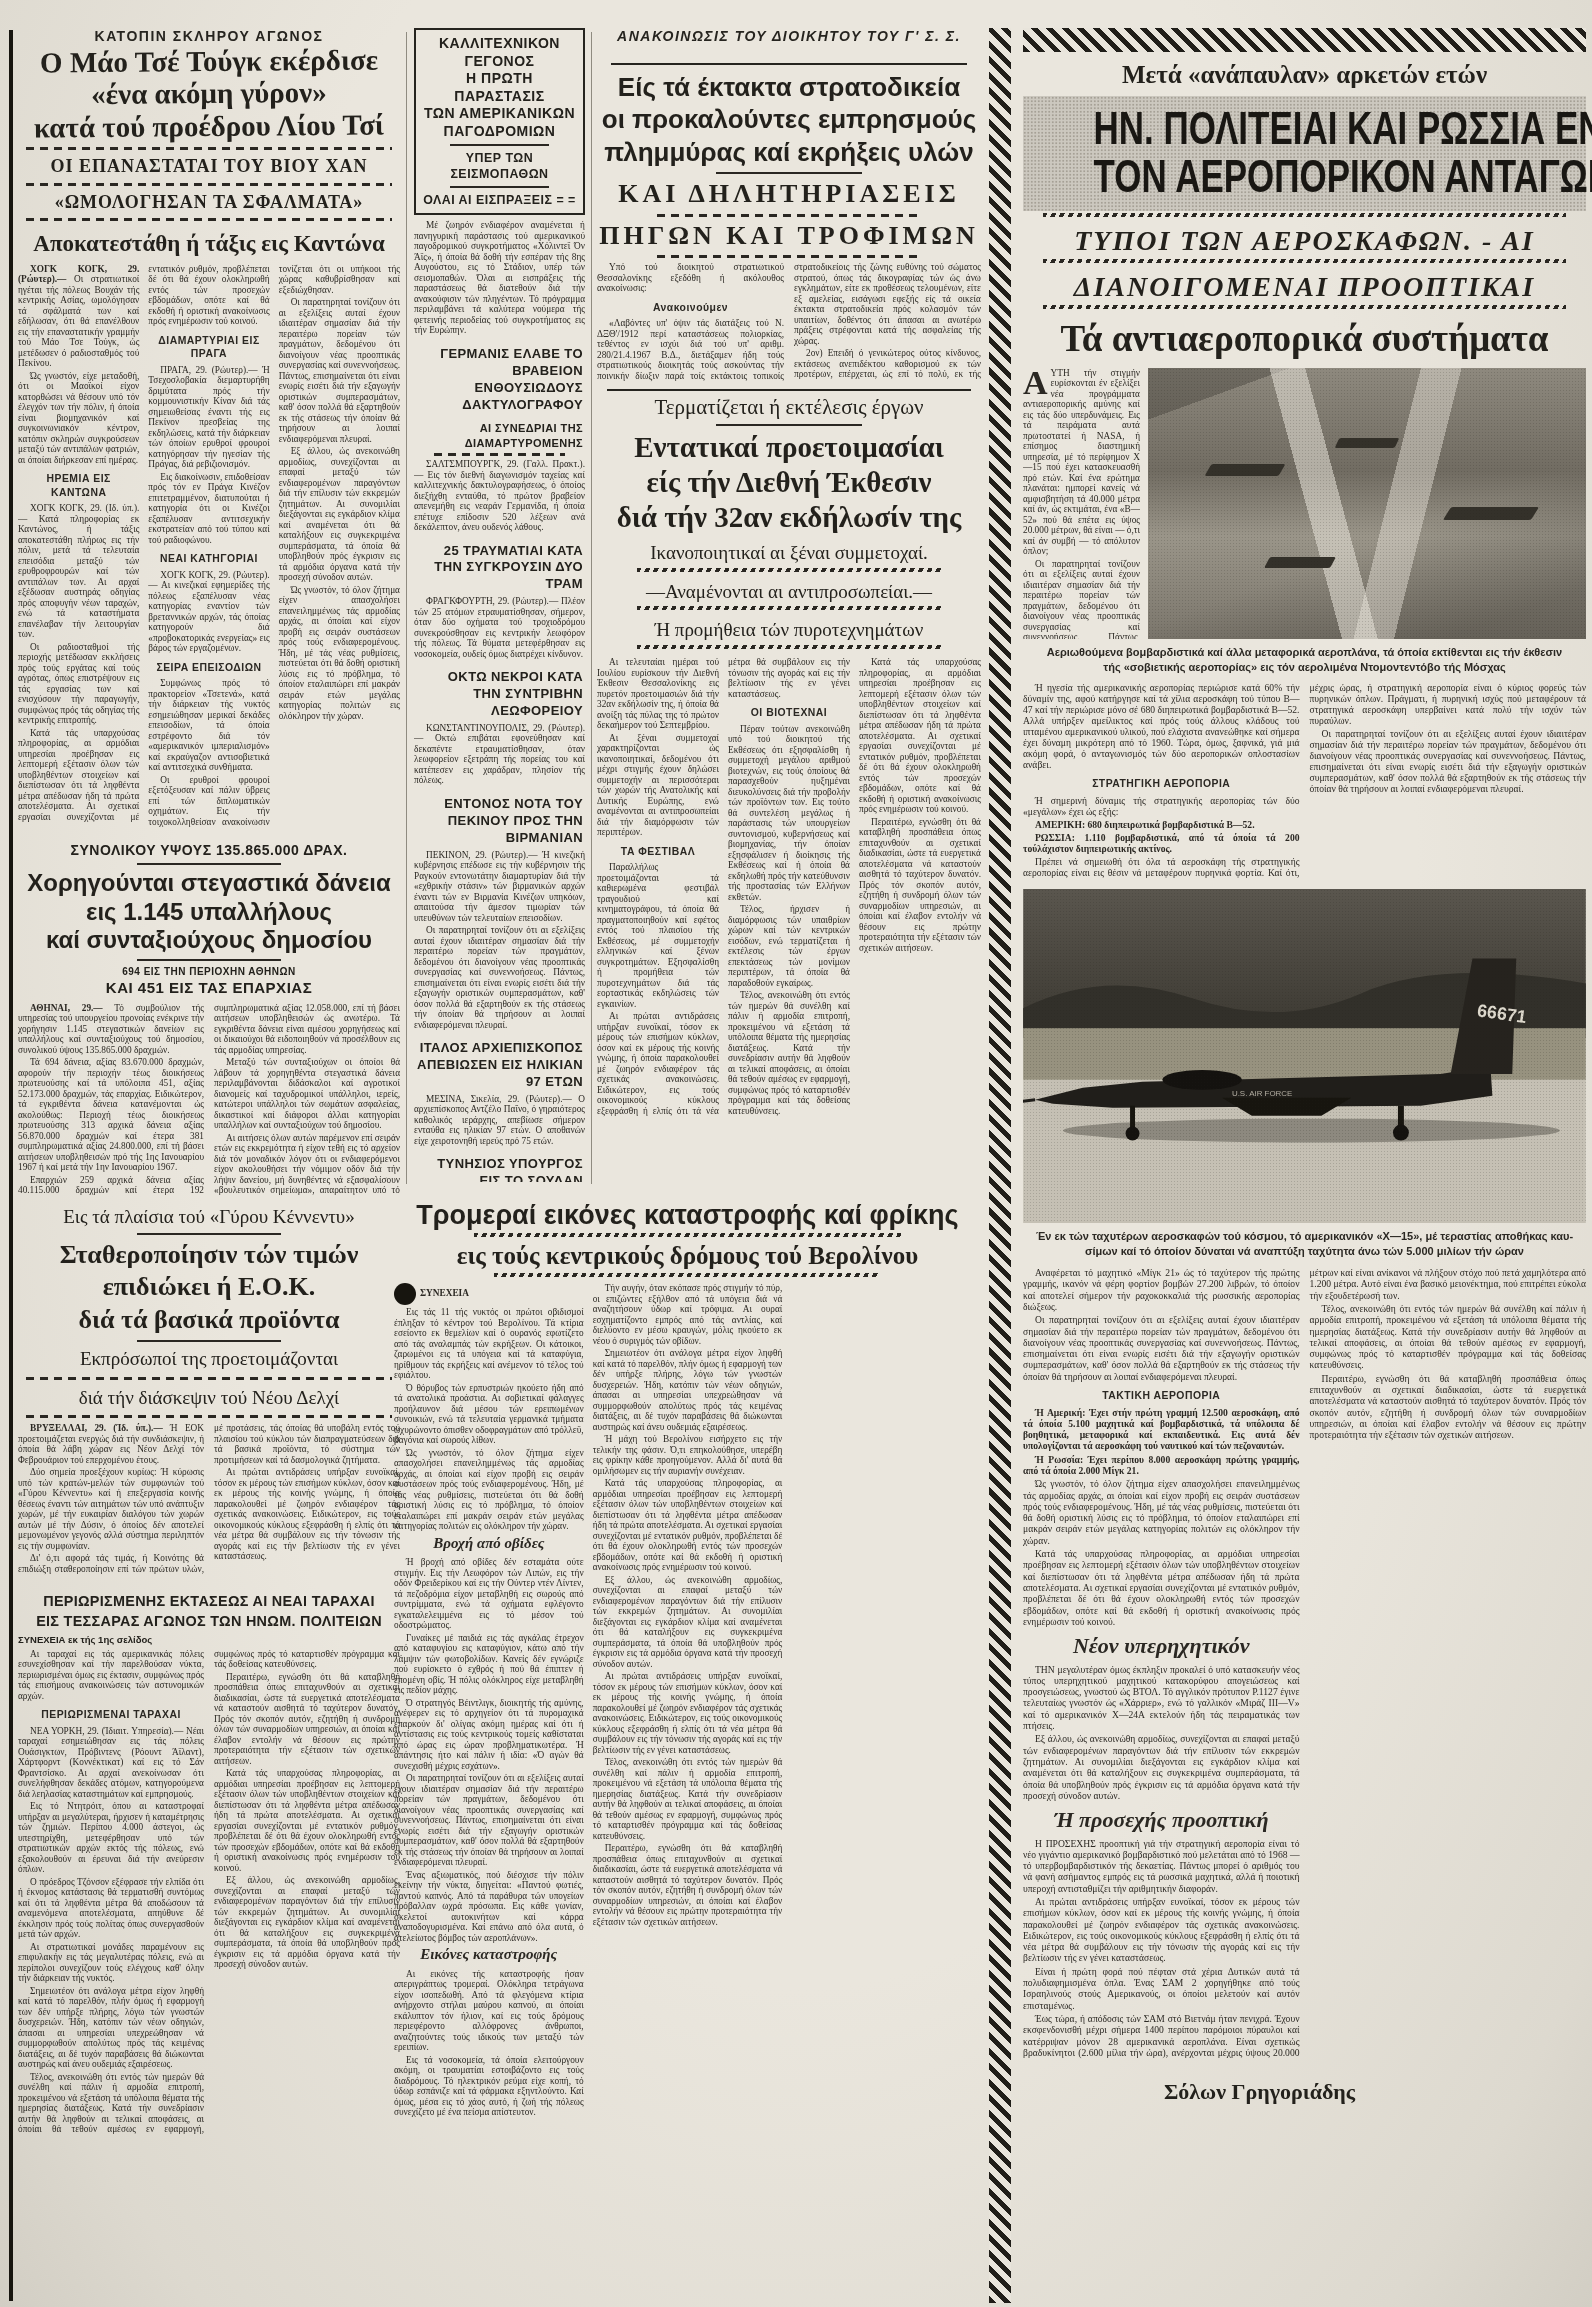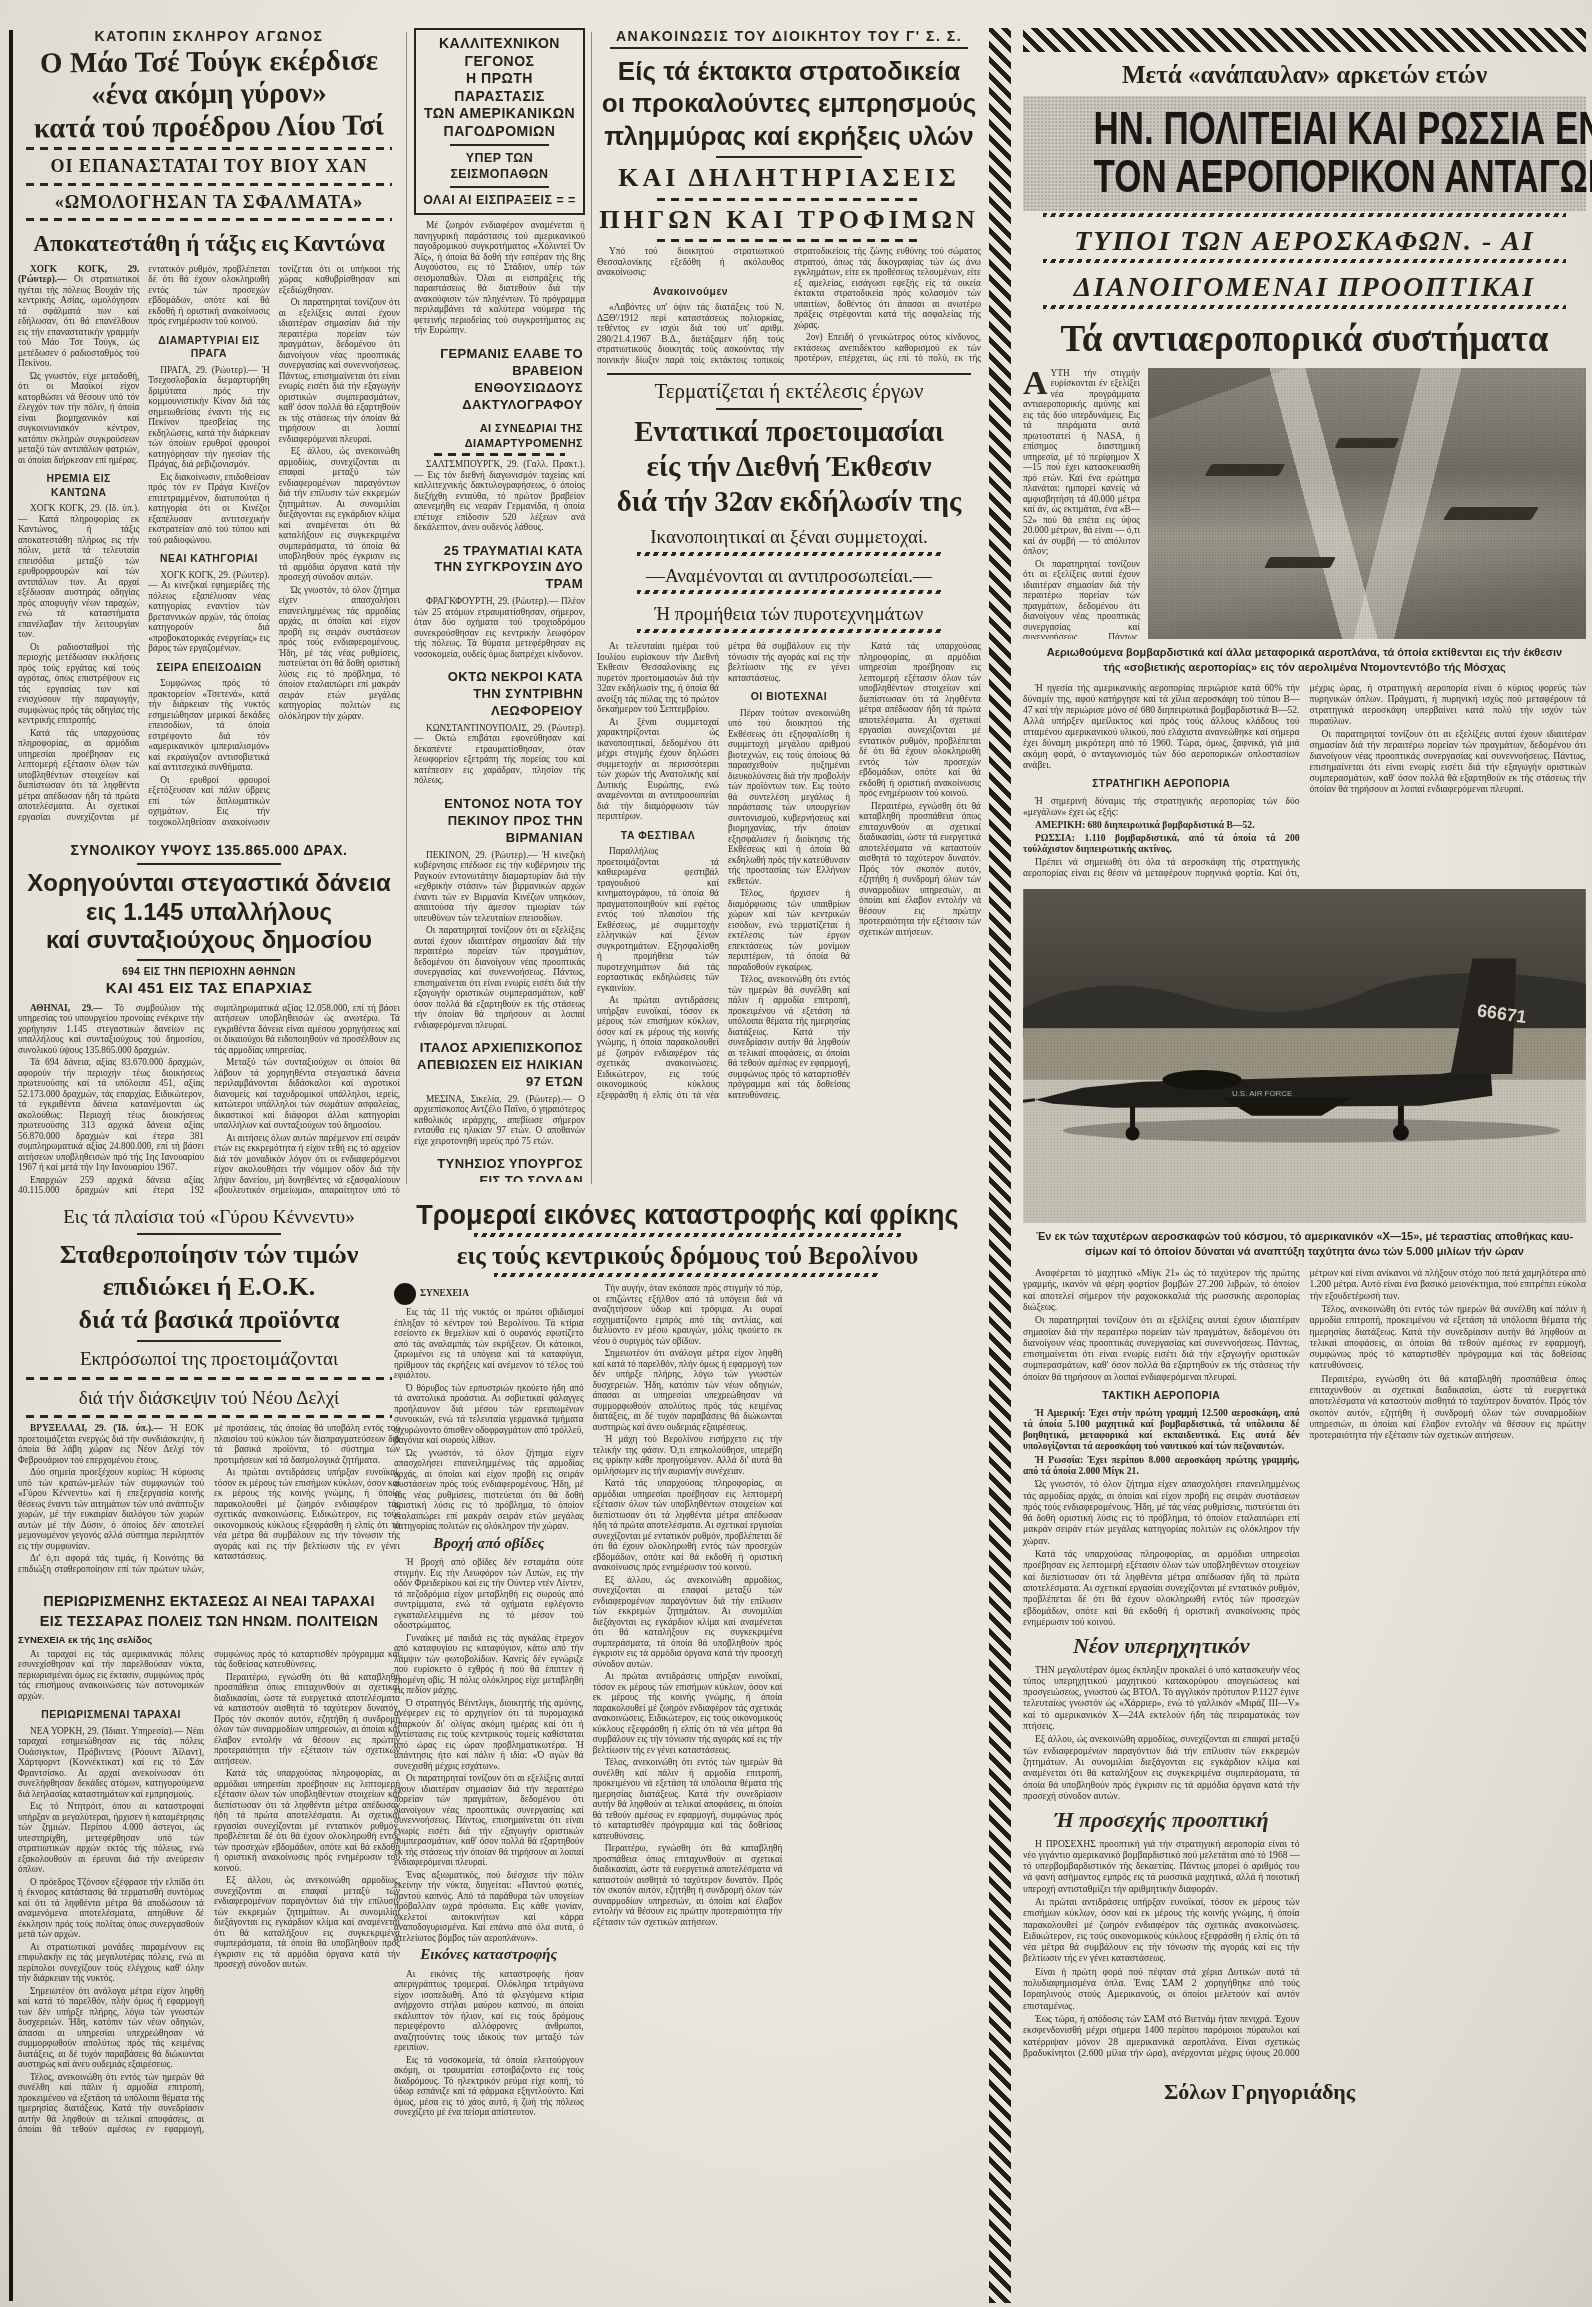--- a/index.html
+++ b/index.html
@@ -2,21 +2,21 @@
 <html><head>
 <meta charset="utf-8">
 <style>
   html,body{margin:0;padding:0;background:#c9c5bb;}
   .page{position:relative;width:1592px;height:2307px;margin:0 auto;overflow:hidden;
     background:radial-gradient(ellipse at 50% 38%, #eae6dd 55%, #ddd9cf 88%, #d2cec4 100%);
     font-family:"Liberation Serif", serif;color:#23211c;}
   .abs{position:absolute;}
   .center{text-align:center;}
   .kick{font:700 14px/1.2 "Liberation Sans",sans-serif;letter-spacing:1.5px;text-align:center;color:#26241f;}
-  .kick-u{border-bottom:2px solid #26241f;display:inline-block;padding:0 6px 2px;}
+  .kick-u{border-bottom:2px solid #26241f;display:inline-block;padding:0 6px 18px;font-style:italic;}
   .mao-h{font:800 29px/1.12 "Liberation Serif",serif;text-align:center;transform:rotate(-0.5deg);}
   .deck{font:700 18px/1.25 "Liberation Serif",serif;text-align:center;letter-spacing:1px;}
   .dashrule{height:3px;background:repeating-linear-gradient(90deg,#2a2722 0 8px,transparent 8px 14px);margin:5px 8px;}
   .wavyrule{height:4px;background:repeating-linear-gradient(115deg,#2a2722 0 4px,transparent 4px 8px);margin:3px 40px 8px;}
   .thinrule{height:2px;background:#2a2722;margin:4px 119px;}
   .sub-serif{font:800 23px/1.15 "Liberation Serif",serif;text-align:center;margin:10px 0 6px;}
   .bodytext{font:9.3px/10.5px "Liberation Serif",serif;text-align:justify;color:#2b2823;overflow:hidden;}
   .bodytext p{margin:0 0 2px;text-indent:12px;}
   .bodytext .dl{font-weight:700;}
   .cols2{column-count:2;column-gap:10px;column-fill:auto;}
@@ -145,21 +145,21 @@
       <div class="bodytext cols2" style="height:159px;margin-top:4px;">
         <p><b class="dl">ΒΡΥΞΕΛΛΑΙ, 29. (Ίδ. ύπ.).—</b> <span>Ή ΕΟΚ προετοιμάζεται ενεργώς διά τήν συνδιάσκεψιν, ή όποία θά λάβη χώραν εις Νέον Δελχί τόν Φεβρουάριον τού επερχομένου έτους.</span></p>
         <p>Δύο σημεία προεξέχουν κυρίως: Ή κύρωσις υπό τών κρατών-μελών τών συμφωνιών τού «Γύρου Κέννεντυ» καί ή επεξεργασία κοινής θέσεως έναντι τών αιτημάτων τών υπό ανάπτυξιν χωρών, μέ τήν ευκαιρίαν διαλόγου τών χωρών αυτών μέ τήν Δύσιν, ό όποίος δέν αποτελεί μεμονωμένον γεγονός αλλά σύστημα περιληπτόν εις τήν συμφωνίαν.</p>
         <p>Δι' ό,τι αφορά τάς τιμάς, ή Κοινότης θά επιδιώξη σταθεροποίησιν επί τών πρώτων υλών, μέ προτάσεις, τάς όποίας θά υποβάλη εντός τού πλαισίου τού κύκλου τών διαπραγματεύσεων διά τά βασικά προϊόντα, τό σύστημα τών προτιμήσεων καί τά δασμολογικά ζητήματα.</p>
         <p>Αι πρώται αντιδράσεις υπήρξαν ευνοϊκαί, τόσον εκ μέρους τών επισήμων κύκλων, όσον καί εκ μέρους τής κοινής γνώμης, ή όποία παρακολουθεί μέ ζωηρόν ενδιαφέρον τάς σχετικάς ανακοινώσεις. Ειδικώτερον, εις τούς οικονομικούς κύκλους εξεφράσθη ή ελπίς ότι τά νέα μέτρα θά συμβάλουν εις τήν τόνωσιν τής αγοράς καί εις τήν βελτίωσιν τής εν γένει καταστάσεως.</p>
       </div>
     </article>
 
     <article style="margin-top:10px;">
       <div class="riot-h">ΠΕΡΙΩΡΙΣΜΕΝΗΣ ΕΚΤΑΣΕΩΣ ΑΙ ΝΕΑΙ ΤΑΡΑΧΑΙ</div>
-      <div class="riot-h">ΕΙΣ ΤΕΣΣΑΡΑΣ ΠΟΛΕΙΣ ΤΩΝ ΗΝΩΜ. ΠΟΛΙΤΕΙΩΝ</div>
+      <div class="riot-h">ΕΙΣ ΤΕΣΣΑΡΑΣ ΑΓΩΝΟΣ ΤΩΝ ΗΝΩΜ. ΠΟΛΙΤΕΙΩΝ</div>
       <div class="contnote">ΣΥΝΕΧΕΙΑ εκ τής 1ης σελίδος</div>
       <div class="bodytext cols2" style="height:498px;">
         <p>Αι ταραχαί εις τάς αμερικανικάς πόλεις εσυνεχίσθησαν καί τήν παρελθούσαν νύκτα, περιωρισμέναι όμως εις έκτασιν, συμφώνως πρός τάς επισήμους ανακοινώσεις τών αστυνομικών αρχών.</p>
         <h4 class="xhead">ΠΕΡΙΩΡΙΣΜΕΝΑΙ ΤΑΡΑΧΑΙ</h4>
         <p>ΝΕΑ ΥΟΡΚΗ, 29. (Ίδιαιτ. Υπηρεσία).— Νέαι ταραχαί εσημειώθησαν εις τάς πόλεις Ουάσιγκτων, Πρόβιντενς (Ρόουντ Άϊλαντ), Χάρτφορντ (Κοννέκτικατ) καί εις τό Σάν Φραντσίσκο. Αι αρχαί ανεκοίνωσαν ότι συνελήφθησαν δεκάδες ατόμων, κατηγορούμενα διά λεηλασίας καταστημάτων καί εμπρησμούς.</p>
         <p>Εις τό Ντητρόιτ, όπου αι καταστροφαί υπήρξαν αι μεγαλύτεραι, ήρχισεν ή καταμέτρησις τών ζημιών. Περίπου 4.000 άστεγοι, ώς υπεστηρίχθη, μετεφέρθησαν υπό τών στρατιωτικών αρχών εκτός τής πόλεως, ενώ εξακολουθούν αι έρευναι διά τήν ανεύρεσιν όπλων.</p>
         <p>Ο πρόεδρος Τζόνσον εξέφρασε τήν ελπίδα ότι ή έκνομος κατάστασις θά τερματισθή συντόμως καί ότι τά ληφθέντα μέτρα θά αποδώσουν τά αναμενόμενα αποτελέσματα, απηύθυνε δέ έκκλησιν πρός τούς πολίτας όπως συνεργασθούν μετά τών αρχών.</p>
         <p>Αι στρατιωτικαί μονάδες παραμένουν εις επιφυλακήν εις τάς μεγαλυτέρας πόλεις, ενώ αι περίπολοι συνεχίζουν τούς ελέγχους καθ' όλην τήν διάρκειαν τής νυκτός.</p>
         <p>Σημειωτέον ότι ανάλογα μέτρα είχον ληφθή καί κατά τό παρελθόν, πλήν όμως ή εφαρμογή των δέν υπήρξε πλήρης, λόγω τών γνωστών δυσχερειών. Ήδη, κατόπιν τών νέων οδηγιών, άπασαι αι υπηρεσίαι υπεχρεώθησαν νά συμμορφωθούν απολύτως πρός τάς κειμένας διατάξεις, αι δέ τυχόν παραβάσεις θά διώκωνται αυστηρώς καί άνευ ουδεμιάς εξαιρέσεως.</p>
         <p>Τέλος, ανεκοινώθη ότι εντός τών ημερών θά συνέλθη καί πάλιν ή αρμοδία επιτροπή, προκειμένου νά εξετάση τά υπόλοιπα θέματα τής ημερησίας διατάξεως. Κατά τήν συνεδρίασιν αυτήν θά ληφθούν αι τελικαί αποφάσεις, αι όποίαι θά τεθούν αμέσως εν εφαρμογή, συμφώνως πρός τό καταρτισθέν πρόγραμμα καί τάς δοθείσας κατευθύνσεις.</p>

